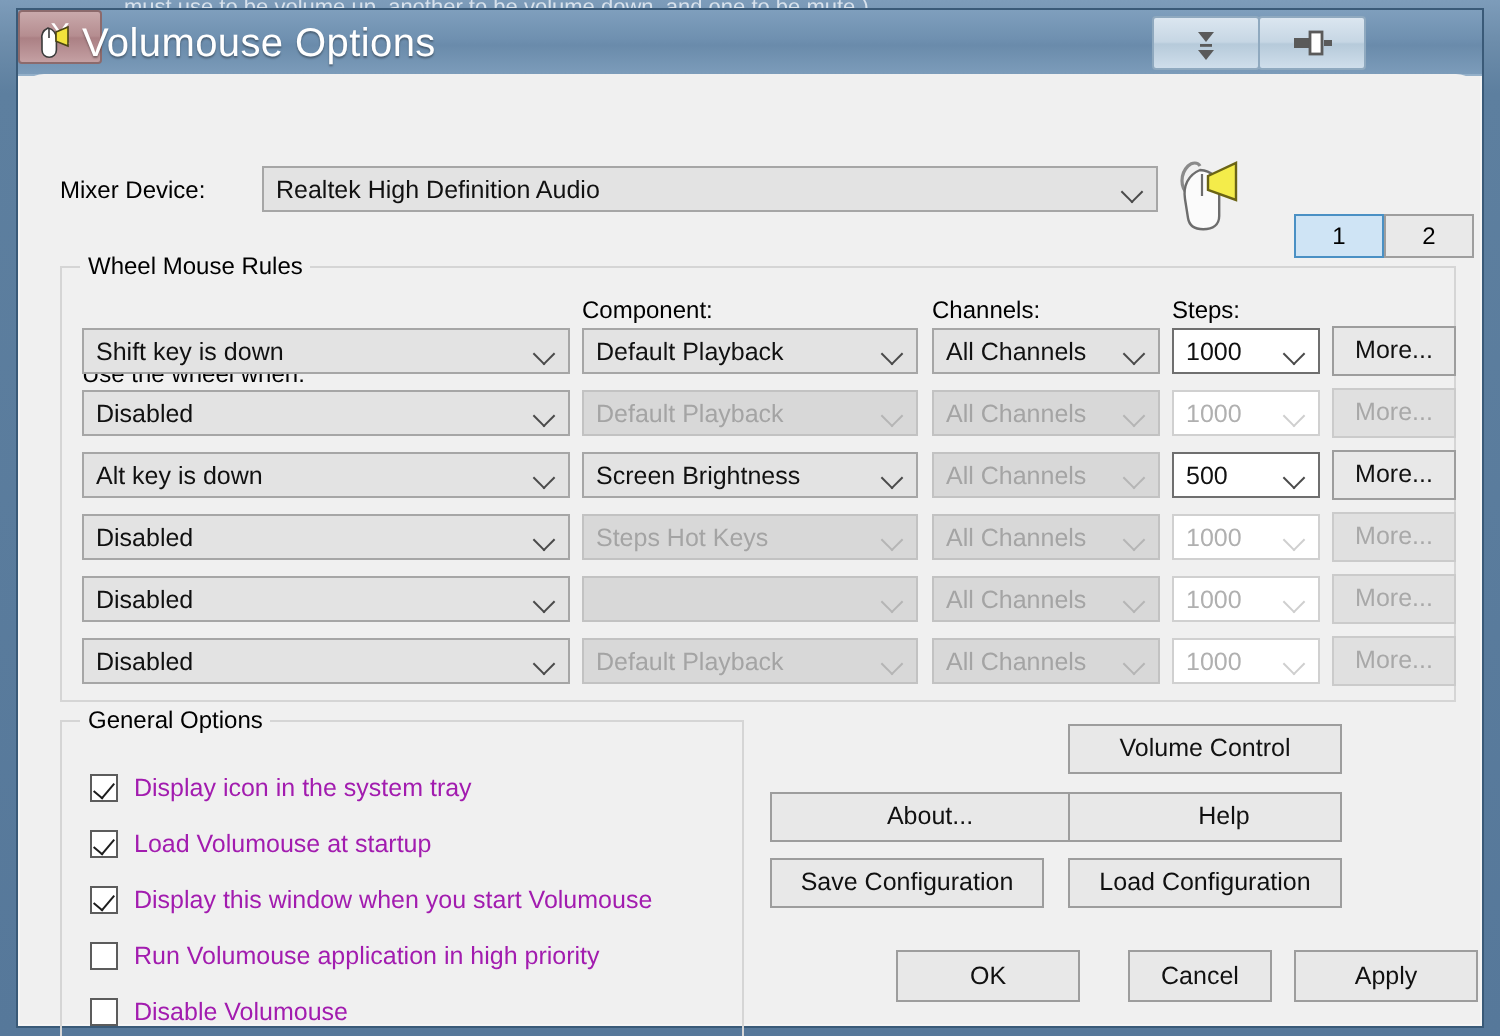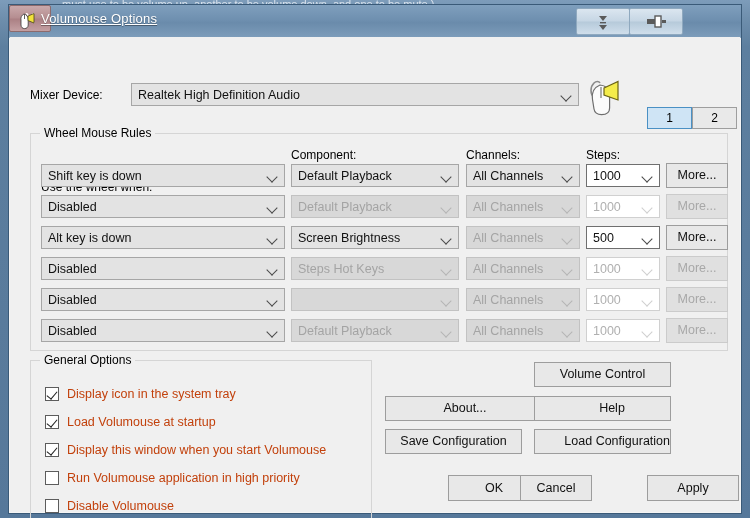--- a/index.html
+++ b/index.html
@@ -18,35 +18,35 @@
   
   #dialog{position:absolute;left:8px;top:4px;width:734px;height:510px;
     background:#f0f0f0;
     border:1px solid #3a5a78;
     box-shadow:0 0 0 1px rgba(255,255,255,.35) inset;
     box-sizing:border-box;}
   #titlebar{position:absolute;left:0;top:0;right:0;height:32px;
     background:linear-gradient(180deg,#7f9fbd 0%,#6f90b0 45%,#6a8bab 55%,#7c9cba 100%);
     border-bottom:1px solid #94b0c9;}
   #title-ico{position:absolute;left:9px;top:7px;width:18px;height:18px;}
-  #title-text{position:absolute;left:32px;top:6px;font-size:13px;color:#ffffff;
-    text-shadow:0 1px 1px rgba(0,0,0,.35);letter-spacing:.2px;text-decoration:underline;}
+  #title-text{position:absolute;left:32px;top:6px;font-size:20px;color:#ffffff;
+    text-shadow:0 1px 1px rgba(0,0,0,.35);letter-spacing:.2px;}
   .capbtn{position:absolute;top:3px;height:25px;
     background:linear-gradient(180deg,#dbe6f0 0%,#c6d6e4 48%,#b6cada 52%,#cfdeeb 100%);
     border:1px solid #8fa9bf;border-radius:2px;cursor:pointer;}
   #cap-collapse{left:567px;width:52px;}
   #cap-pin{left:620px;width:52px;}
   #cap-close{left:689px;width:40px;height:25px;top:3px;
     background:linear-gradient(180deg,#c9a9ab 0%,#b58d90 48%,#ab8084 52%,#c4a0a3 100%);
     border:1px solid #8c6a6c;border-radius:2px;cursor:pointer;}
   #cap-close span{display:block;text-align:center;line-height:23px;
     font-size:15px;color:#ffffff;font-family:"Liberation Sans",sans-serif;}
   
   #client{position:absolute;left:1px;top:32px;right:1px;bottom:1px;
-    background:#f0f0f0;}
+    background:#f0f0f0;border-radius:12px;}
   .lbl{font-size:12px;color:#000;}
   
   #mixer-label{position:absolute;left:20px;top:51px;}
   #mixer-combo{position:absolute;left:121px;top:46px;width:448px;height:23px;}
   #mouse-ico{position:absolute;left:573px;top:41px;width:40px;height:38px;}
   .pgtab{position:absolute;top:70px;width:43px;height:20px;
     font-size:12px;text-align:center;line-height:20px;cursor:pointer;
     border:1px solid #9e9e9e;background:#e9e9e9;color:#000;}
   #pgtab-1{left:637px;background:#cfe4f5;border:1px solid #4a90c4;}
   #pgtab-2{left:682px;}
@@ -83,21 +83,21 @@
     font-size:12.5px;color:#111;text-align:center;line-height:23px;
     cursor:pointer;overflow:hidden;white-space:nowrap;}
   .btn.dis{color:#a8a8a8;border-color:#cbcbcb;background:#e0e0e0;}
   
   .chkrow{position:absolute;left:14px;height:20px;cursor:pointer;}
   .chkbox{position:absolute;left:0;top:2px;width:14px;height:14px;
     border:1px solid #5c5c5c;background:#fff;box-sizing:border-box;}
   .chkbox.on:after{content:"";position:absolute;left:3px;top:1px;
     width:5px;height:9px;border-right:1.8px solid #1d1d1d;
     border-bottom:1.8px solid #1d1d1d;transform:rotate(40deg);}
-  .chklbl{position:absolute;left:22px;top:0px;font-size:12.5px;color:#c2410c;
+  .chklbl{position:absolute;left:22px;top:0px;font-size:12.5px;color:#a21caf;
     white-space:nowrap;line-height:18px;}
 </style>
 </head>
 <body>
 
 <div id="desktop">
   <div id="bg-text">must use to be volume up, another to be volume down, and one to be mute )</div>
 
   <div id="dialog">
 
@@ -282,21 +282,21 @@
               <div class="chkbox"></div>
               <div class="chklbl">Disable Volumouse</div>
             </div>
           </div>
       </div>
 
       <div class="btn" style="left:524px;top:325px;width:137px;">Volume Control</div>
       <div class="btn" style="left:375px;top:359px;width:160px;">About...</div>
       <div class="btn" style="left:524px;top:359px;width:137px;padding-left:19px;">Help</div>
       <div class="btn" style="left:375px;top:392px;width:137px;">Save Configuration</div>
-      <div class="btn" style="left:524px;top:392px;width:137px;text-align:right;">Load Configuration</div>
+      <div class="btn" style="left:524px;top:392px;width:137px;">Load Configuration</div>
 
       <div class="btn" style="left:438px;top:438px;width:92px;height:26px;line-height:24px;">OK</div>
-      <div class="btn" style="left:510px;top:438px;width:72px;height:26px;line-height:24px;">Cancel</div>
+      <div class="btn" style="left:554px;top:438px;width:72px;height:26px;line-height:24px;">Cancel</div>
       <div class="btn" style="left:637px;top:438px;width:92px;height:26px;line-height:24px;">Apply</div>
 
     </div>
   </div>
 </div>
 
 </body></html>

